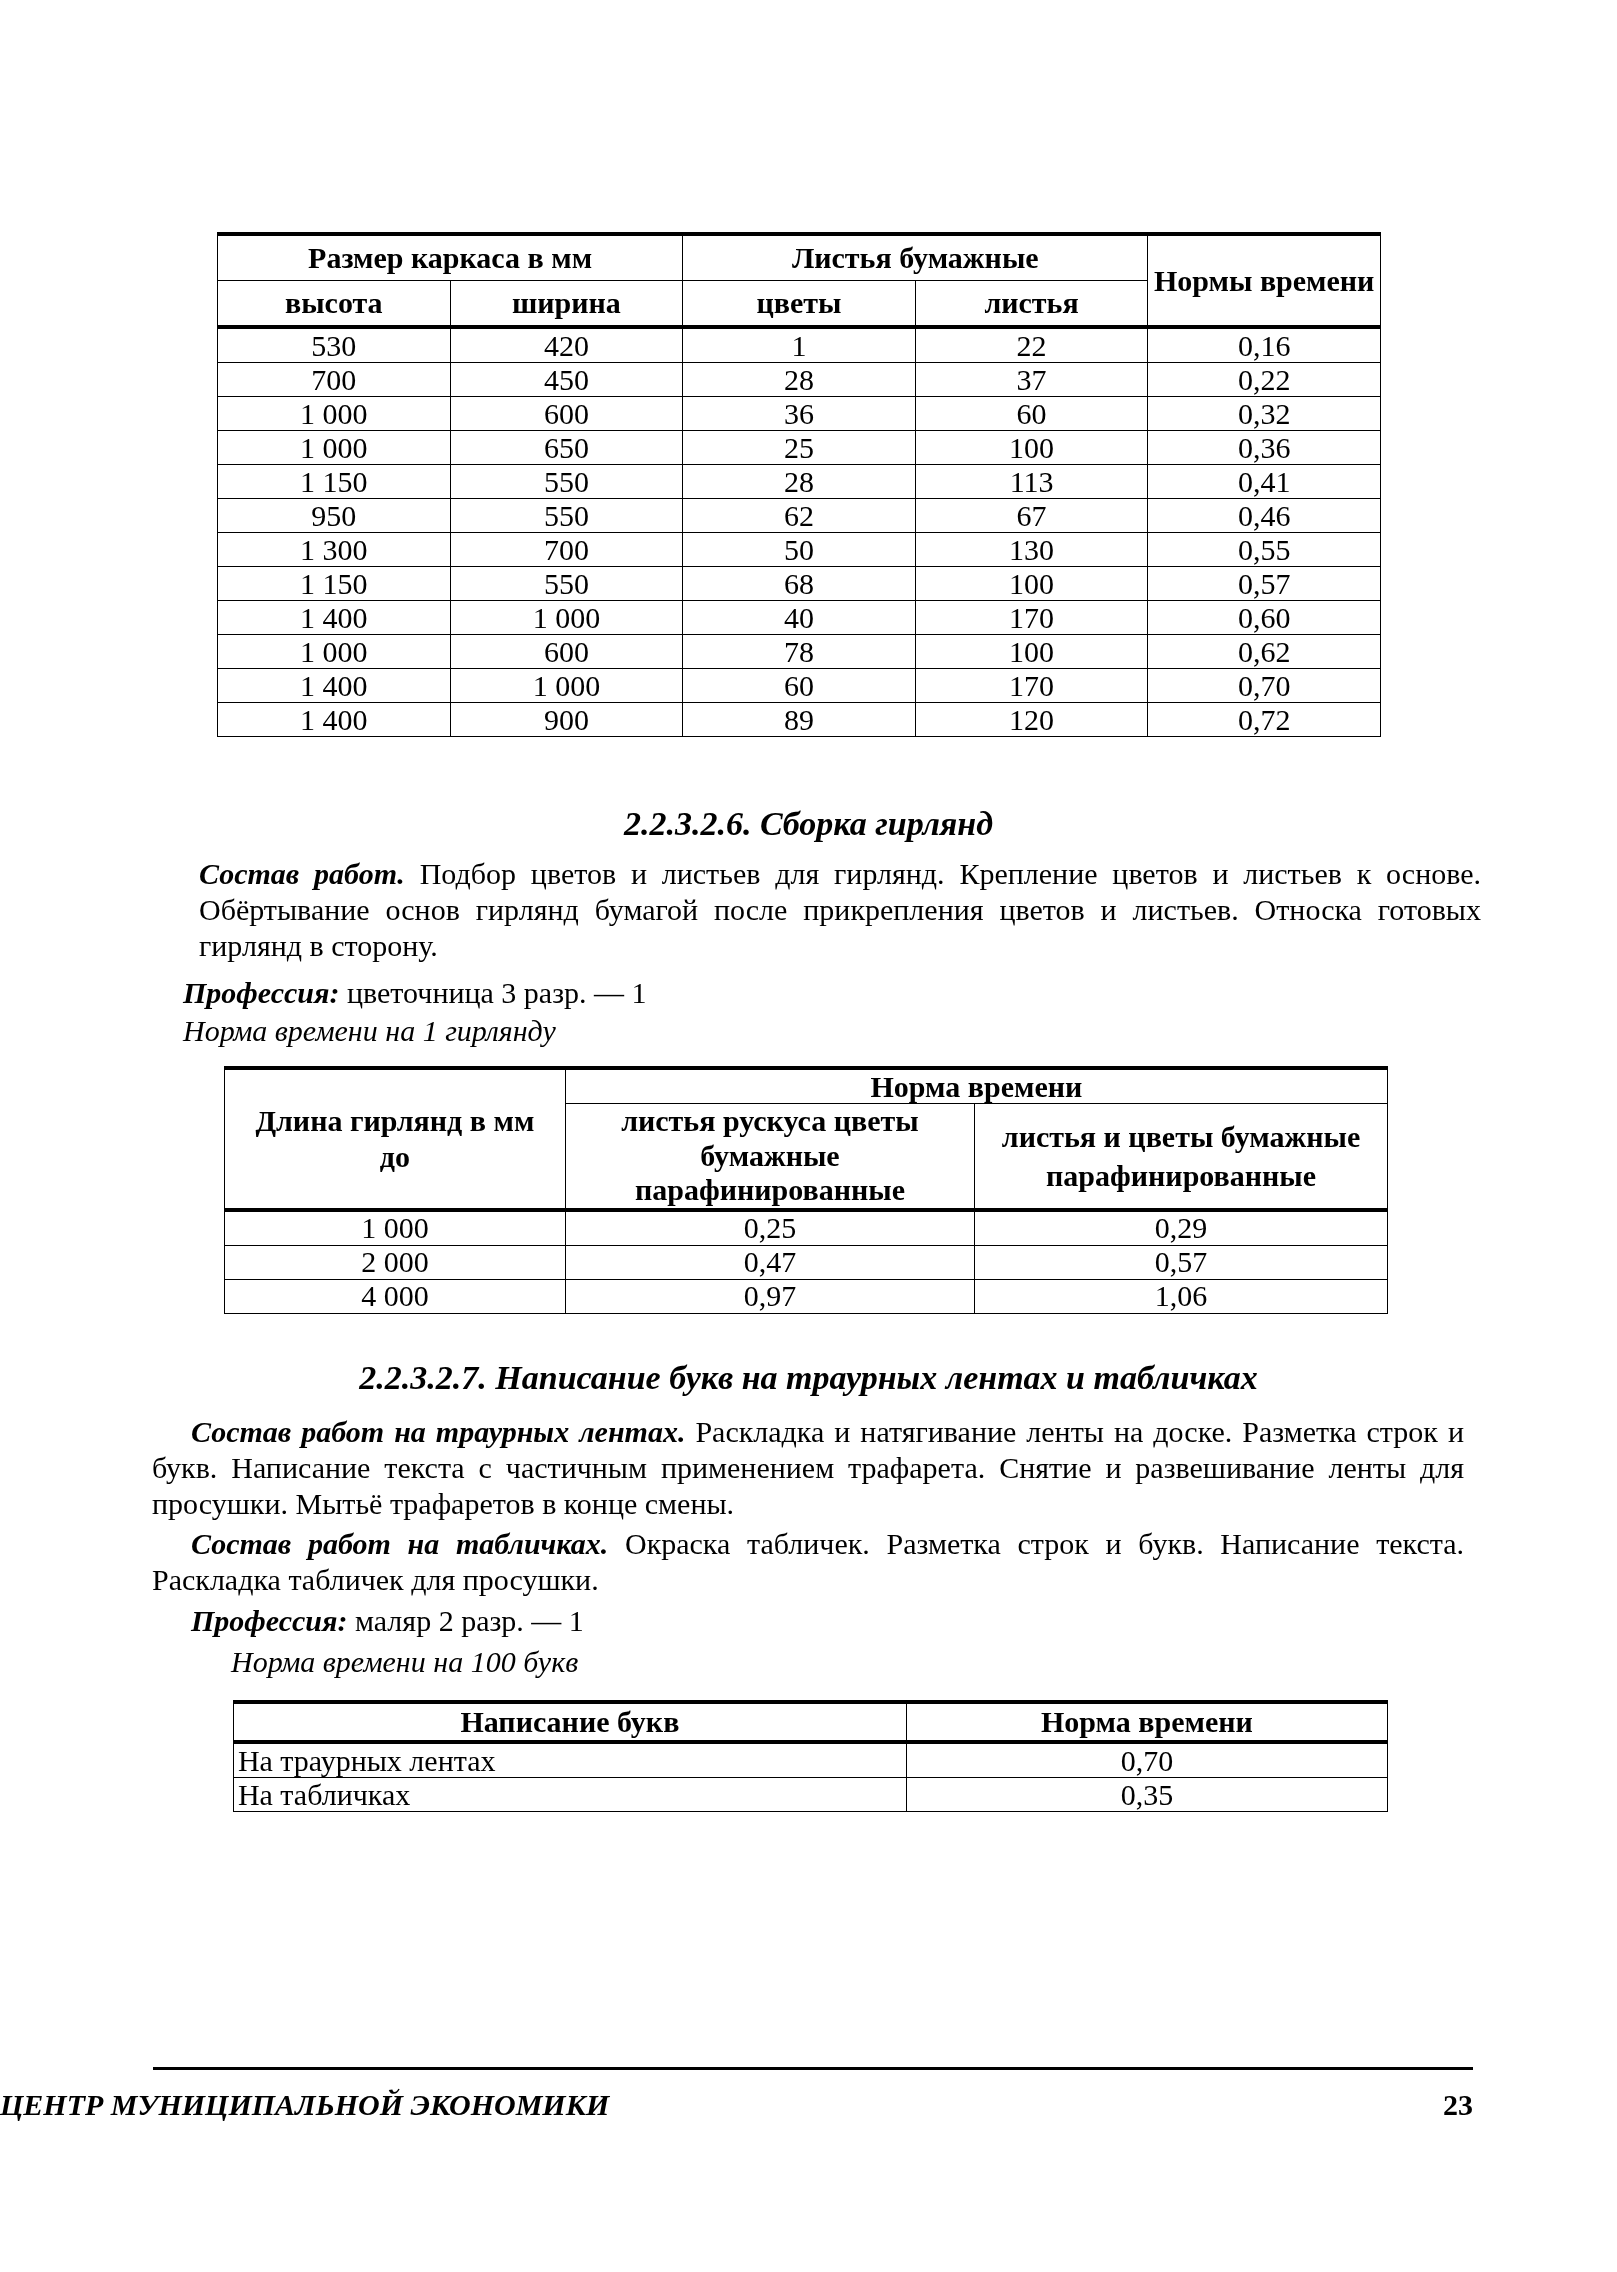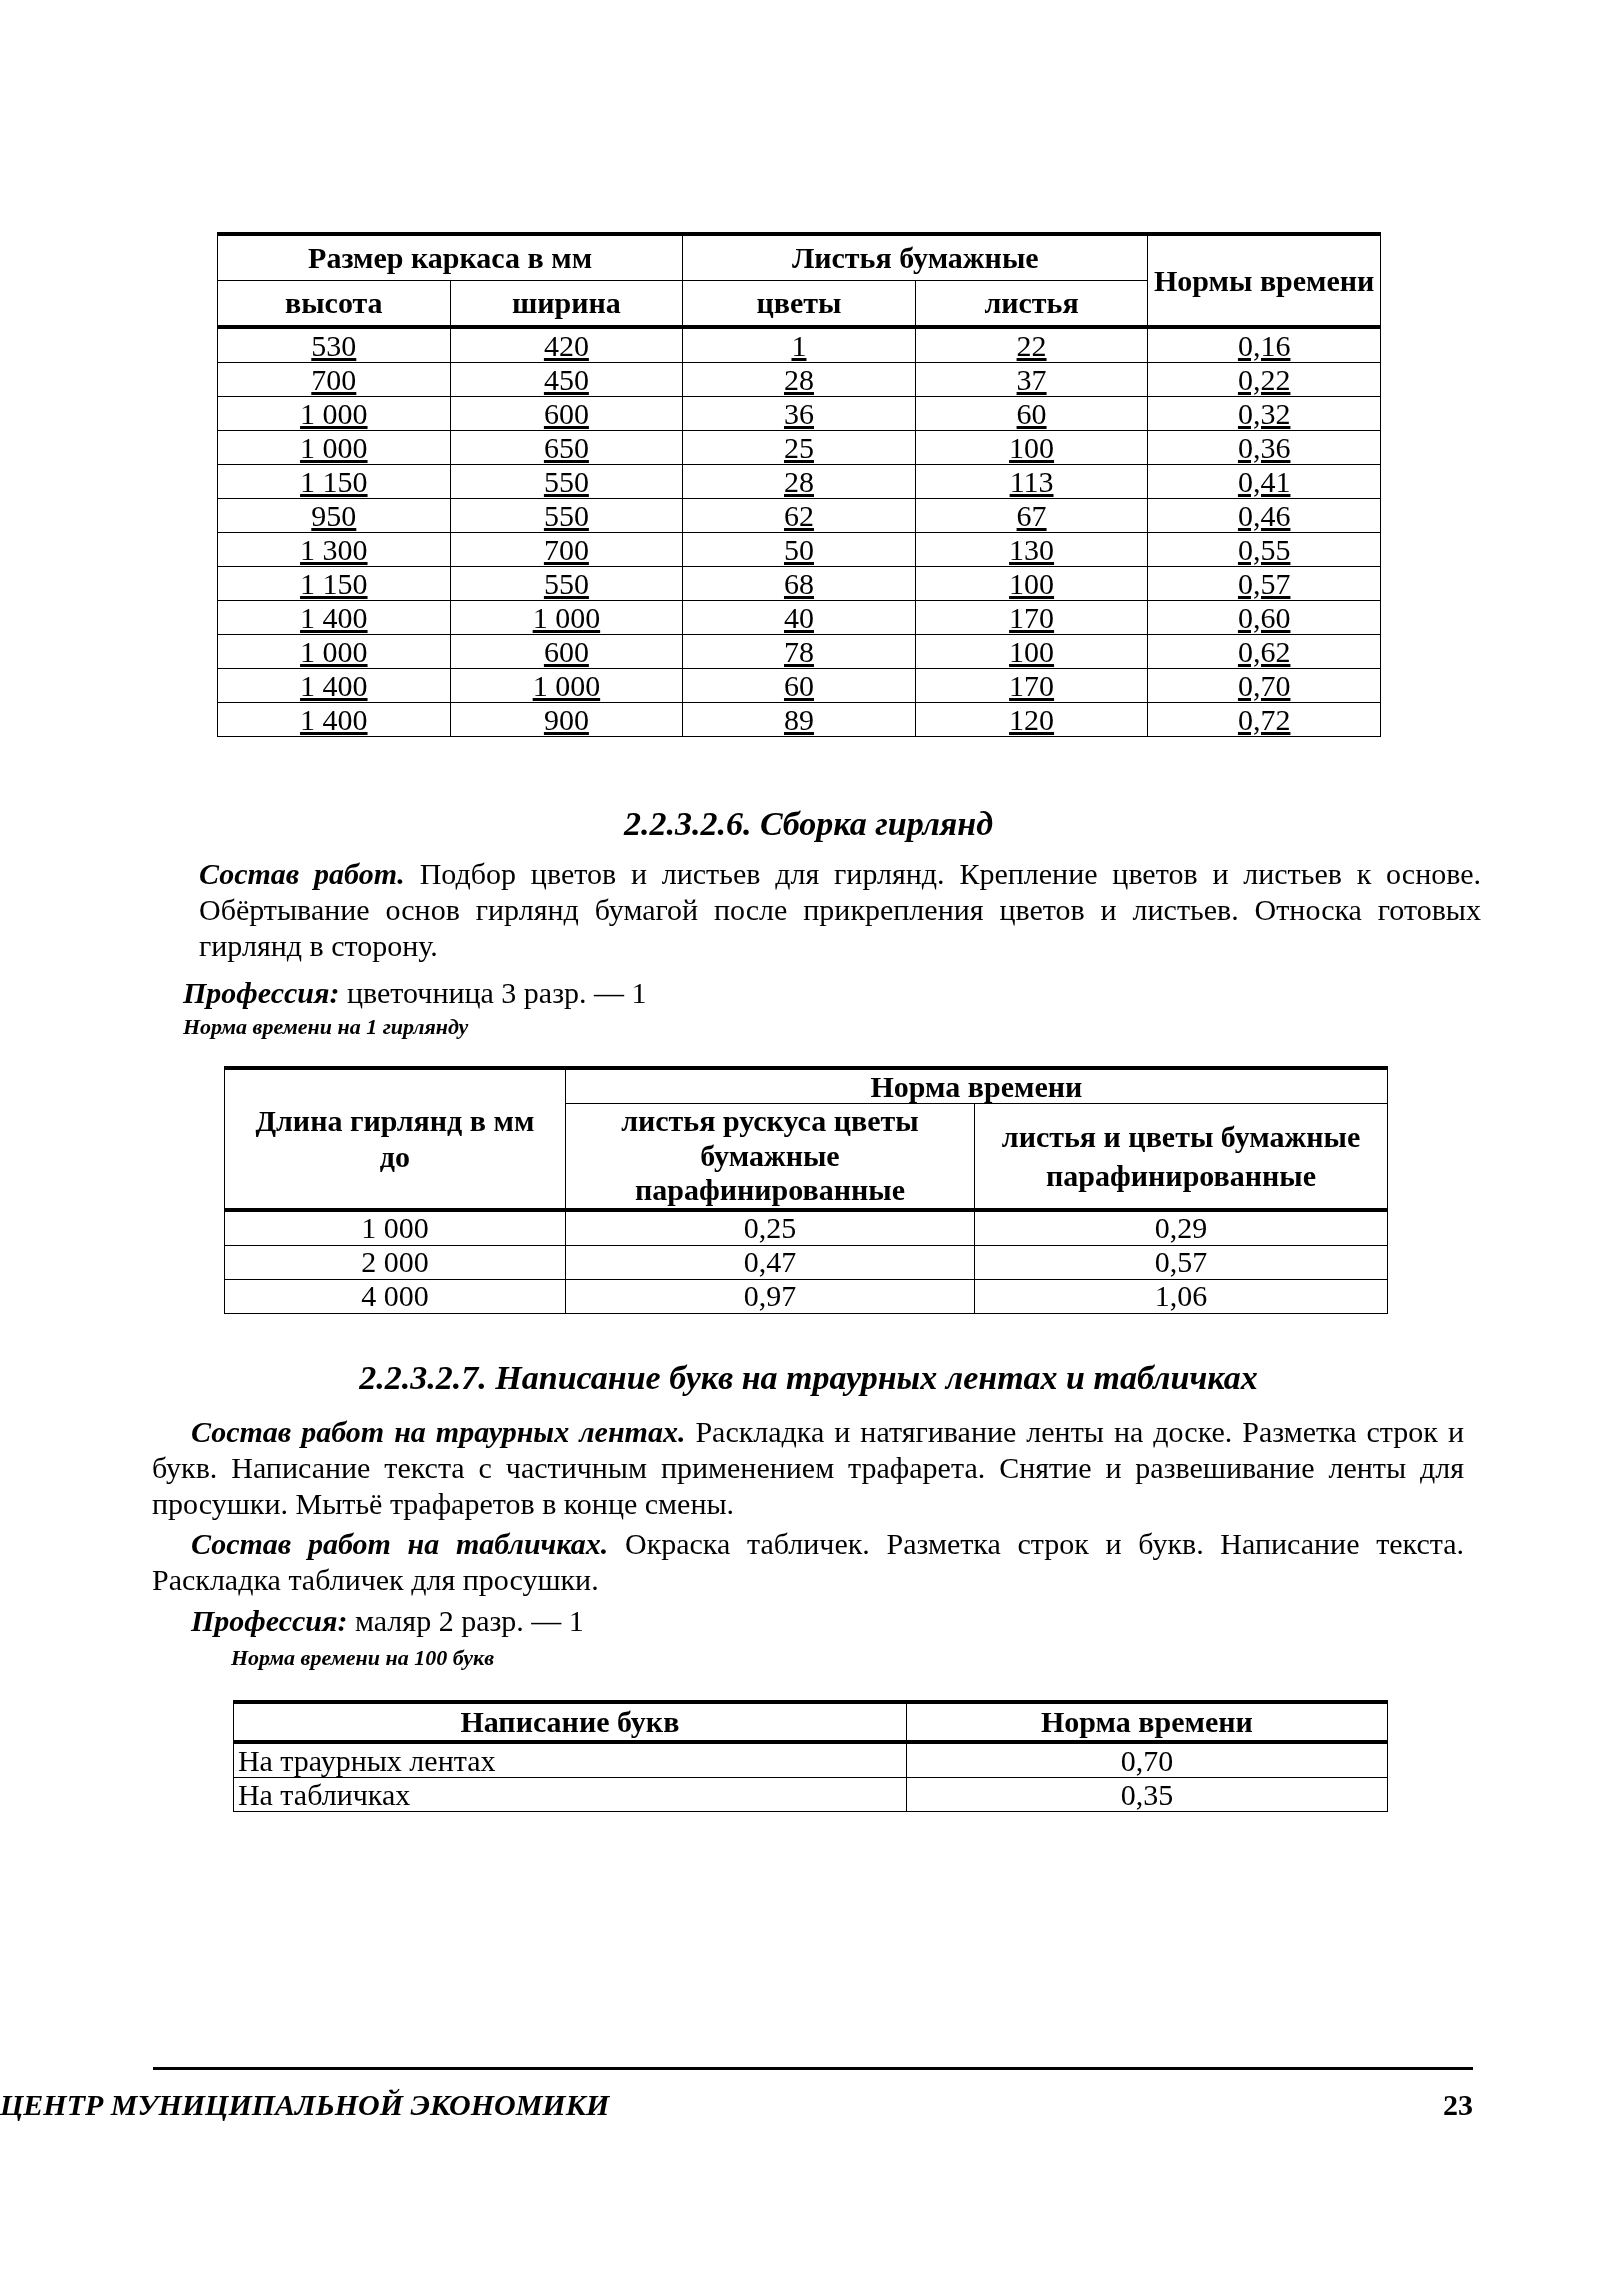--- a/index.html
+++ b/index.html
@@ -8,29 +8,29 @@
     font-family: "Liberation Serif", "DejaVu Serif", serif; color: #000;
   }
   .abs { position: absolute; }
   table { border-collapse: collapse; table-layout: fixed; }
   td, th { border: 1.9px solid #000; text-align: center; padding: 0; font-size: 30px; line-height: 1; }
   th { font-weight: bold; }
   .thick-bottom { border-bottom: 4.5px solid #000; }
   .thick-top { border-top: 4.5px solid #000; }
 
   #t1 { left: 217px; top: 232px; width: 1164px; }
-  #t1 td { height: 33px; text-decoration: underline; }
+  #t1 td { height: 33px; }
   #t1 th { height: 44px; }
 
   .heading { text-align: center; font-style: italic; font-weight: bold; font-size: 34px; width: 100%; left: 0; }
   .para { font-size: 30px; line-height: 36px; text-align: justify; }
   .para .lead { font-style: italic; font-weight: bold; }
   .line { font-size: 30px; }
   .line .lead { font-style: italic; font-weight: bold; }
-  .boldit { font-style: italic; font-weight: bold; font-size: 22px; }
+  .boldit { font-style: italic; font-weight: normal; font-size: 30px; }
 
   #t2 { left: 224px; top: 1066px; width: 1164px; }
   #t2 th { height: 33px; }
   #t2 td { height: 33px; }
 
   #t3 { left: 233px; top: 1700px; width: 1155px; }
   #t3 th { height: 36px; }
   #t3 td { height: 33px; }
   #t3 td.left { text-align: left; padding-left: 3.9px; }
 

